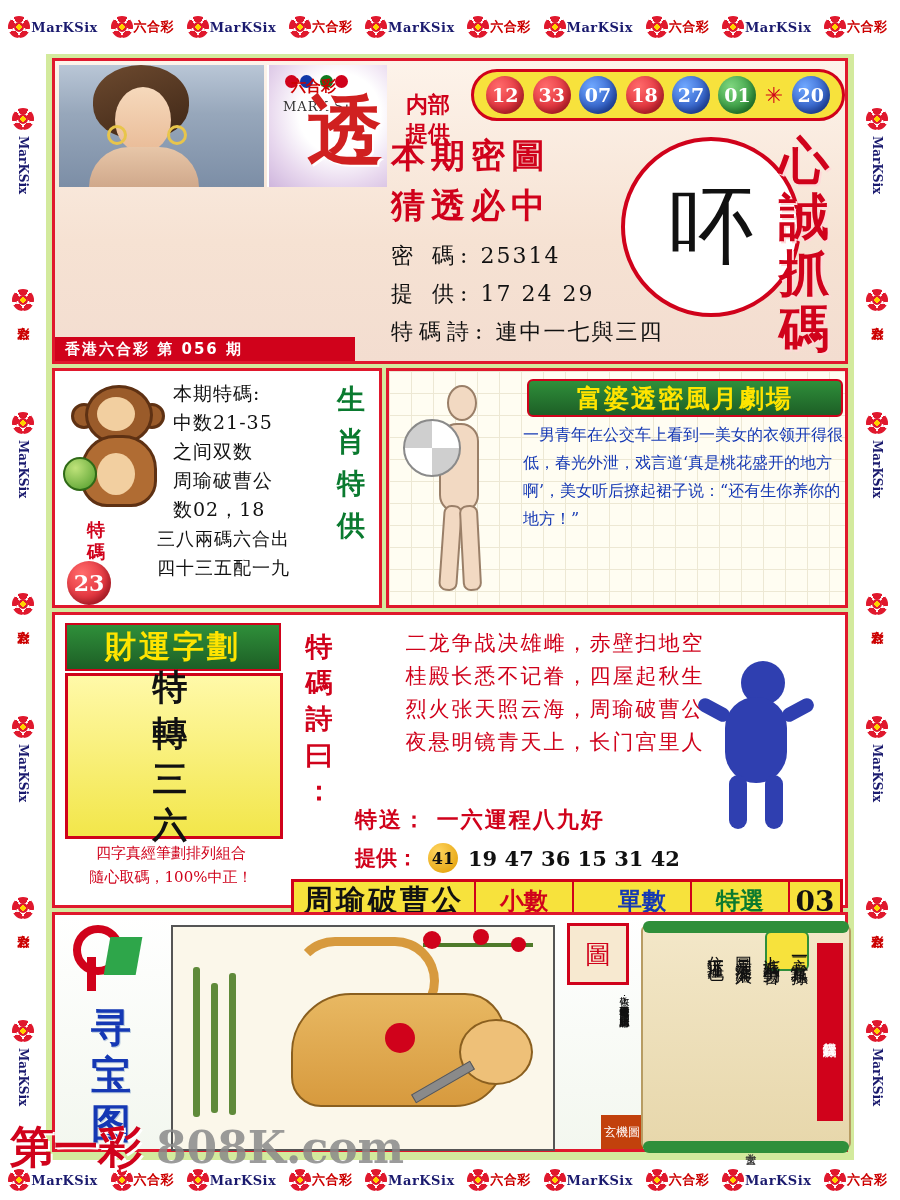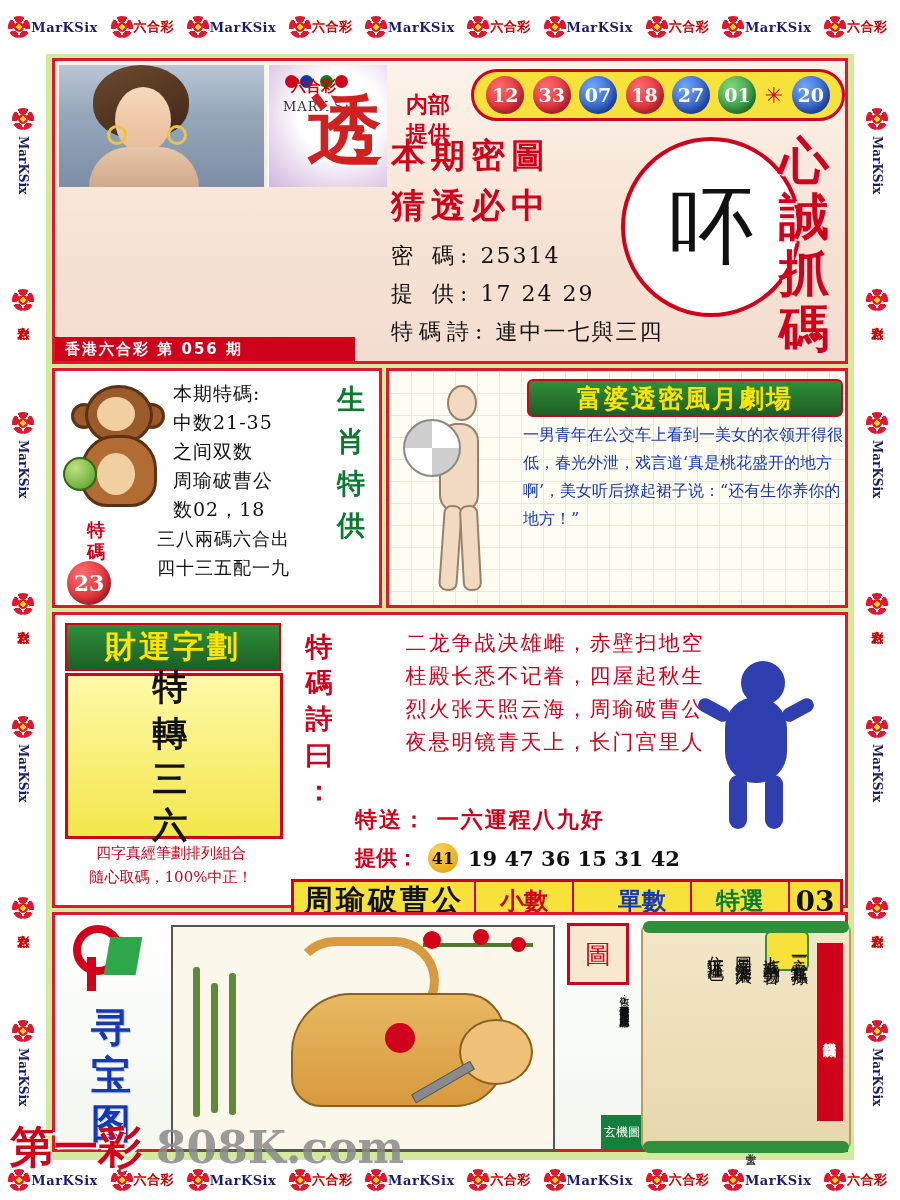--- a/index.html
+++ b/index.html
@@ -280,21 +280,21 @@
   .tiger-pic .branch{position:absolute;left:250px;top:16px;width:110px;height:4px;background:#4e7a2a;}
   .tiger-pic .knife{position:absolute;left:236px;top:150px;width:66px;height:8px;background:#8a8a8a;
     transform:rotate(-30deg);border:1px solid #555;}
 
   .stamp{position:absolute;left:512px;top:8px;width:56px;height:56px;border:3px solid #d0021b;
          background:#f7e9d0;display:flex;align-items:center;justify-content:center;
          color:#d0021b;font-size:26px;font-family:"DejaVu Serif","Liberation Serif",serif;}
   .warn{position:absolute;left:510px;top:74px;width:66px;color:#111;font-size:10px;line-height:14px;
         font-family:"DejaVu Serif","Liberation Serif",serif;
         writing-mode:vertical-rl;text-orientation:upright;height:140px;}
-  .xuanji{position:absolute;left:546px;top:200px;width:42px;height:34px;background:#15803d;color:#fff;
+  .xuanji{position:absolute;left:546px;top:200px;width:42px;height:34px;background:#c2410c;color:#fff;
           font-size:12px;display:flex;align-items:center;justify-content:center;
           font-family:"DejaVu Serif","Liberation Serif",serif;}
   .scroll{
     position:absolute;left:586px;top:10px;width:206px;height:220px;
     background:linear-gradient(180deg,#f3e7c8,#e7d7ab);border:2px solid #b79c63;border-radius:6px;
   }
   .scroll .rod{position:absolute;left:0;width:206px;height:12px;background:#2f8f3a;border-radius:6px;}
   .scroll .rod.t{top:-6px;} .scroll .rod.b{bottom:-6px;}
   .scroll .cols{position:absolute;left:10px;top:16px;right:10px;bottom:24px;display:flex;
                 flex-direction:row-reverse;gap:6px;justify-content:flex-start;}

